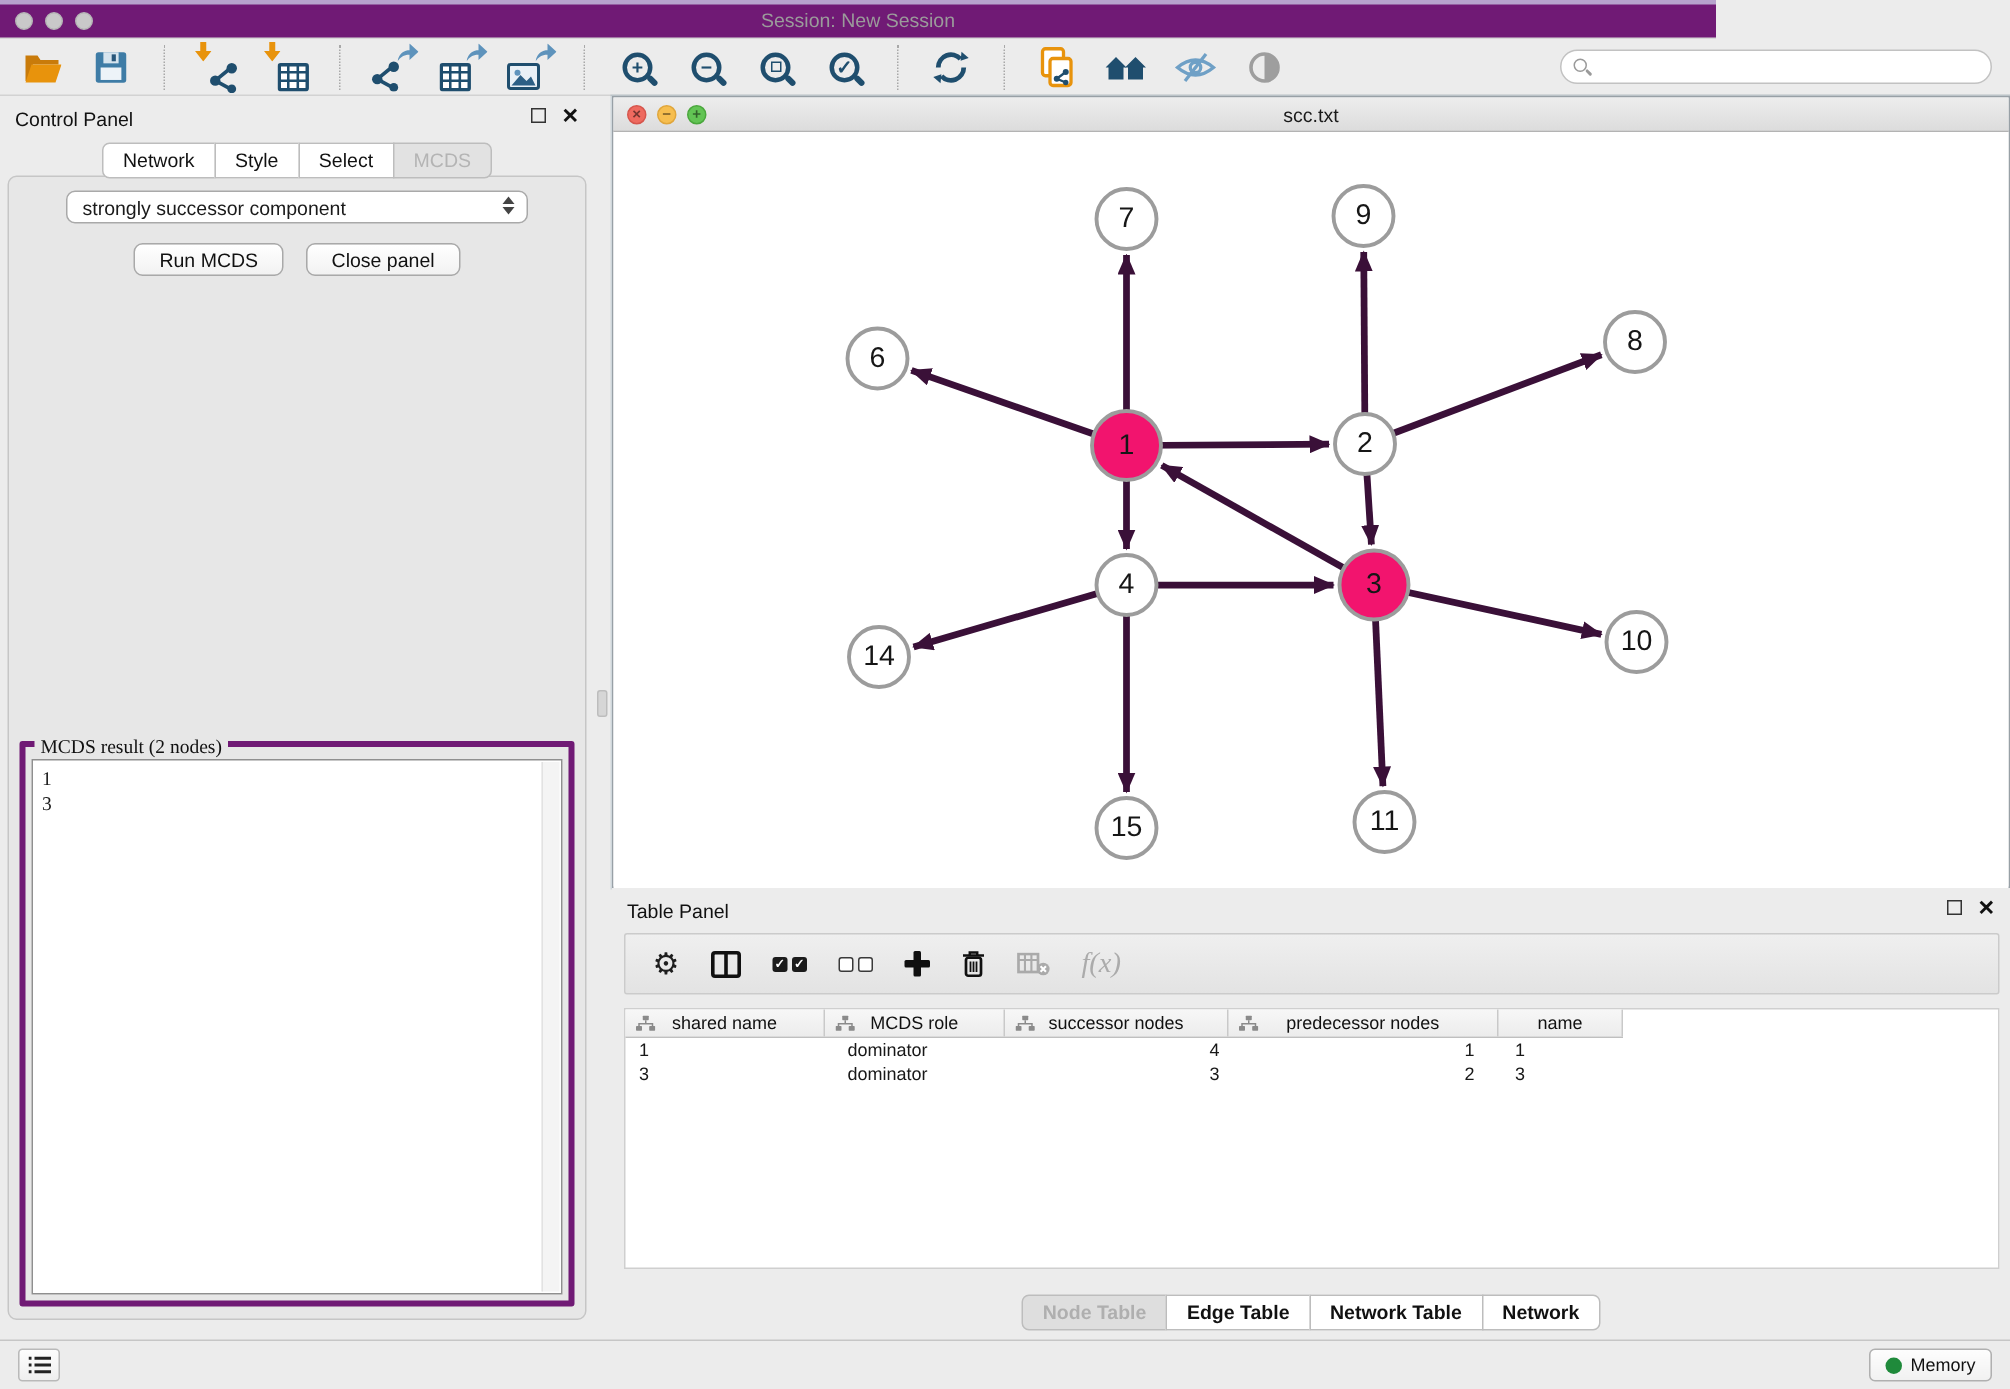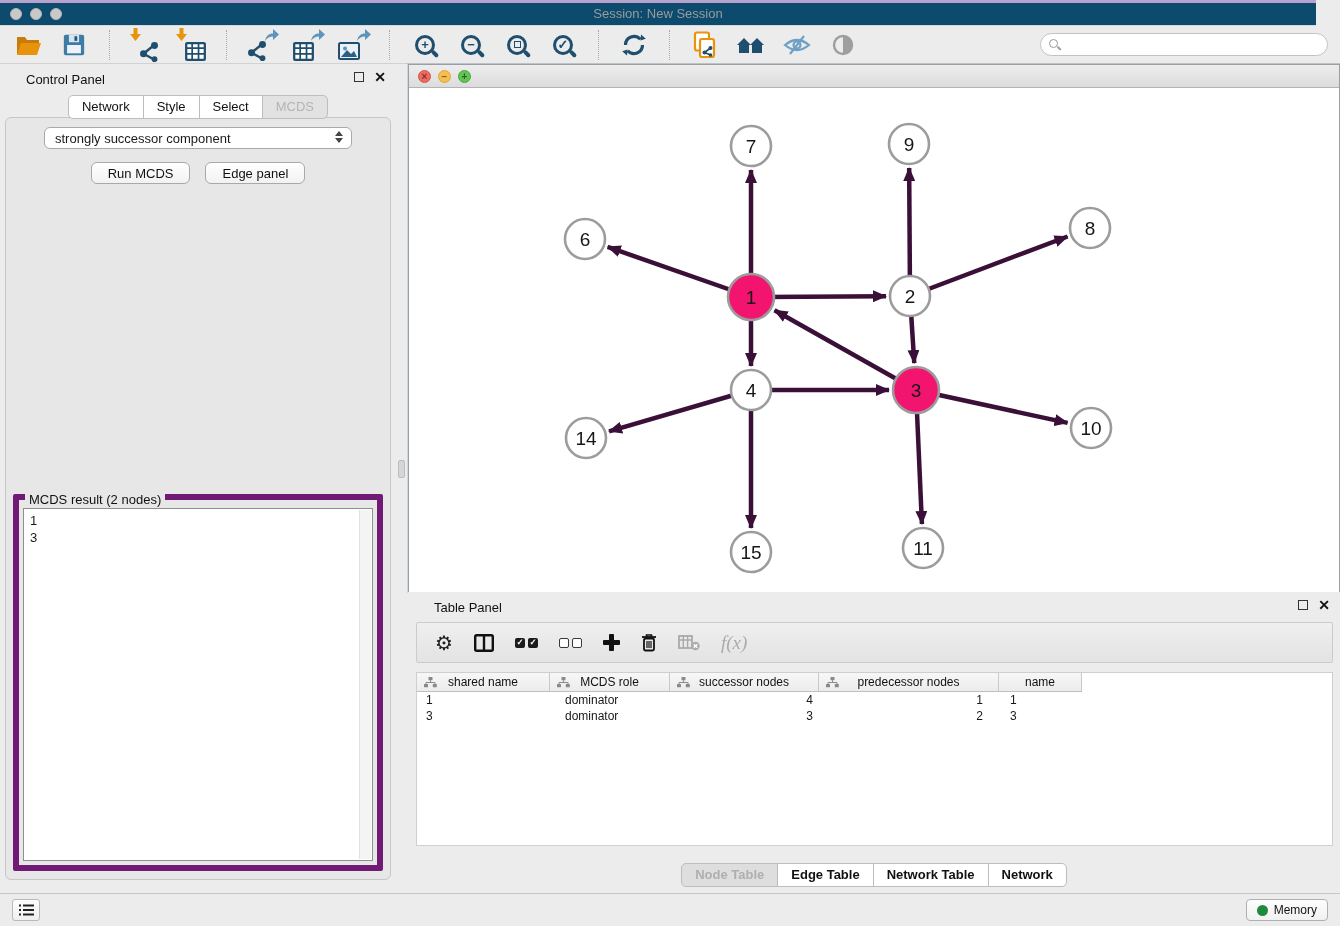--- a/index.html
+++ b/index.html
@@ -5,60 +5,60 @@
   * { box-sizing: border-box; margin: 0; padding: 0; }
   html,body { width:1340px; height:926px; overflow:hidden; }
   body {
     position:relative;
     font-family:"Liberation Sans", sans-serif;
     background:#ECECEC;
     color:#1a1a1a;
     -webkit-font-smoothing:antialiased;
   }
   
-  .titlebar{position:absolute;left:0;top:0;width:1316px;height:26px;background:#0c4a6e;border-bottom:1px solid #D8D8D8;}
+  .titlebar{position:absolute;left:0;top:0;width:1144px;height:26px;background:#701a75;border-bottom:1px solid #D8D8D8;}
   .titlebar::before{content:"";position:absolute;left:0;top:0;right:0;height:3px;background:#B7A3CD;}
   .traffic{position:absolute;left:10px;top:8px;display:flex;gap:8px;}
   .tdot{width:12px;height:12px;border-radius:50%;background:#C9C9C9;border:1px solid #B6B6B6;}
   .app-title{position:absolute;left:0;right:0;top:6px;text-align:center;font-size:13px;color:#9B9B9B;}
   
   .toolbar{position:absolute;left:0;top:26px;width:1340px;height:38px;background:#ECECEC;border-bottom:1px solid #D2D2D2;display:flex;align-items:center;padding-left:10px;gap:10px;}
   .tbtn{position:relative;width:36px;height:34px;background:none;border:none;display:flex;align-items:center;justify-content:center;cursor:pointer;}
   .tsep{width:0;height:30px;border-left:1px dotted #A8A8A8;margin:0 7px;}
   .ovl{position:absolute;}
   .mag{width:20px;height:20px;border:3px solid #1F4E6E;border-radius:50%;position:relative;display:flex;align-items:center;justify-content:center;font-weight:bold;font-size:13px;color:#1F4E6E;}
   .mag::after{content:"";position:absolute;width:3.5px;height:8px;background:#1F4E6E;border-radius:2px;right:-4.5px;bottom:-6px;transform:rotate(-45deg);}
   .mag .fitbox{width:7px;height:7px;border:1.8px solid #1F4E6E;}
   .searchwrap{margin-left:auto;margin-right:12px;position:relative;}
   .search{width:288px;height:23px;border:1px solid #C2C2C2;border-radius:12px;background:#fff;padding:0 10px 0 26px;font-size:13px;outline:none;}
   .searchwrap .sicon{position:absolute;left:9px;top:6px;width:9px;height:9px;border:1.6px solid #9A9A9A;border-radius:50%;}
   .searchwrap .sicon::after{content:"";position:absolute;width:1.8px;height:4.5px;background:#9A9A9A;right:-2.4px;bottom:-3.4px;transform:rotate(-45deg);border-radius:1px;}
   
   .control-panel{position:absolute;left:0;top:64px;width:396px;height:829px;background:#ECECEC;}
   .panel-head{position:relative;height:30px;}
-  .panel-title{position:absolute;left:26px;top:8px;font-size:13px;color:#111;}
+  .panel-title{position:absolute;left:10px;top:8px;font-size:13px;color:#111;}
   .panel-icons{position:absolute;right:10px;top:8px;display:flex;gap:10px;align-items:center;}
   .float-ic{width:10px;height:10px;border:1.6px solid #333;}
   .close-ic{font-size:14px;font-weight:bold;color:#111;line-height:10px;}
   .cp-tabs{position:absolute;left:0;right:0;top:31px;display:flex;justify-content:center;z-index:2;}
   .seg{display:inline-flex;}
   .seg .tab{border:1px solid #BDBDBD;background:#fff;color:#111;font-size:13px;padding:3px 13px 4px;margin-left:-1px;cursor:pointer;}
   .seg .tab:first-child{border-radius:5px 0 0 5px;margin-left:0;}
   .seg .tab:last-child{border-radius:0 5px 5px 0;}
   .seg .tab.selected{background:#E2E2E2;color:#B4B4B4;}
   .cp-box{position:absolute;left:5px;right:5px;top:53px;bottom:13px;background:#E7E7E7;border:1px solid #C6C6C6;border-radius:6px;}
   .opt-label{margin-top:19px;text-align:center;font-size:13px;color:#111;}
   .combo{position:relative;margin:9px auto 0;width:308px;height:22px;background:#fff;border:1px solid #A9A9A9;border-radius:6px;font-size:13px;display:flex;align-items:center;padding-left:10px;cursor:pointer;}
   .stepper{position:absolute;right:8px;top:3px;display:flex;flex-direction:column;gap:2px;}
   .stepper i{display:block;width:0;height:0;border-left:4px solid transparent;border-right:4px solid transparent;}
   .stepper .up{border-bottom:5px solid #444;}
   .stepper .dn{border-top:5px solid #444;}
   .btnrow{margin-top:13px;display:flex;justify-content:center;gap:15px;}
   .pbtn{height:22px;padding:0 16px;font-size:13px;background:linear-gradient(#FFFFFF,#F2F2F2);border:1px solid #A9A9A9;border-radius:6px;cursor:pointer;color:#111;}
-  .result-group{position:absolute;left:7px;right:7px;top:376px;bottom:8px;border:6px solid #701a75;border-radius:2px;}
+  .result-group{position:absolute;left:7px;right:7px;top:376px;bottom:8px;border:4px solid #701a75;border-radius:2px;font-family:Liberation Serif, serif;}
   .result-legend{position:absolute;top:-8px;left:6px;background:#E7E7E7;padding:0 4px;font-size:13px;color:#111;}
   .result-text{position:absolute;left:4px;right:4px;top:8px;bottom:4px;background:#fff;border:1px solid #8F8F8F;font-size:13px;line-height:17px;padding:3px 6px;overflow:hidden;}
   .result-text::after{content:"";position:absolute;top:1px;bottom:1px;right:1px;width:11px;background:#F4F4F4;border-left:1px solid #E2E2E2;}
   
   .netwin{position:absolute;left:408px;top:64px;width:932px;height:528px;background:#fff;border:1px solid #98A0A6;box-shadow:0 0 0 1px rgba(120,150,170,.25);}
   .net-titlebar{position:relative;height:23px;background:linear-gradient(#EDEDED,#DCDCDC);border-bottom:1px solid #B3B3B3;}
   .net-title{position:absolute;left:0;right:0;top:4px;text-align:center;font-size:13px;color:#1a1a1a;}
   .lights{position:absolute;left:9px;top:5px;display:flex;gap:7px;}
   .light{width:13px;height:13px;border-radius:50%;font-size:10px;font-weight:bold;color:rgba(0,0,0,.5);display:flex;align-items:center;justify-content:center;line-height:1;cursor:pointer;}
   .light.red{background:#EE6A5F;border:1px solid #D6554C;}
@@ -260,21 +260,21 @@
   <div class="cp-box">
     <div class="combo">
       <span>strongly successor component</span>
       <span class="stepper">
           <i class="up"></i>
           <i class="dn"></i>
         </span>
     </div>
     <div class="btnrow">
       <button class="pbtn">Run MCDS</button>
-      <button class="pbtn">Edge panel</button>
+      <button class="pbtn">Close panel</button>
     </div>
     <div class="result-group">
       <span class="result-legend">MCDS result (2 nodes)</span>
       <div class="result-text">
         <div>1</div>
         <div>3</div>
       </div>
     </div>
   </div>
 </div>
@@ -282,20 +282,21 @@
 <div class="vsplit-handle"></div>
 <div class="hsplit-handle"></div>
 
 <div class="netwin">
   <div class="net-titlebar">
     <div class="lights">
       <span class="light red">×</span>
       <span class="light yellow">−</span>
       <span class="light green">+</span>
     </div>
+    <div class="net-title">scc.txt</div>
   </div>
   <div class="net-canvas">
     <svg width="932" height="504" viewBox="0 0 932 504">
         <defs>
           <marker id="arr" viewBox="0 0 14 12" refX="13" refY="6" markerWidth="14" markerHeight="12" markerUnits="userSpaceOnUse" orient="auto">
             <path d="M0,0 L14,6 L0,12 z" fill="#3A1038"></path>
           </marker>
         </defs>
         <line x1="342" y1="209" x2="342" y2="82" stroke="#3A1038" stroke-width="4.5" marker-end="url(#arr)"></line>
         <line x1="342" y1="209" x2="198.65685301088945" y2="158.91624984717825" stroke="#3A1038" stroke-width="4.5" marker-end="url(#arr)"></line>

